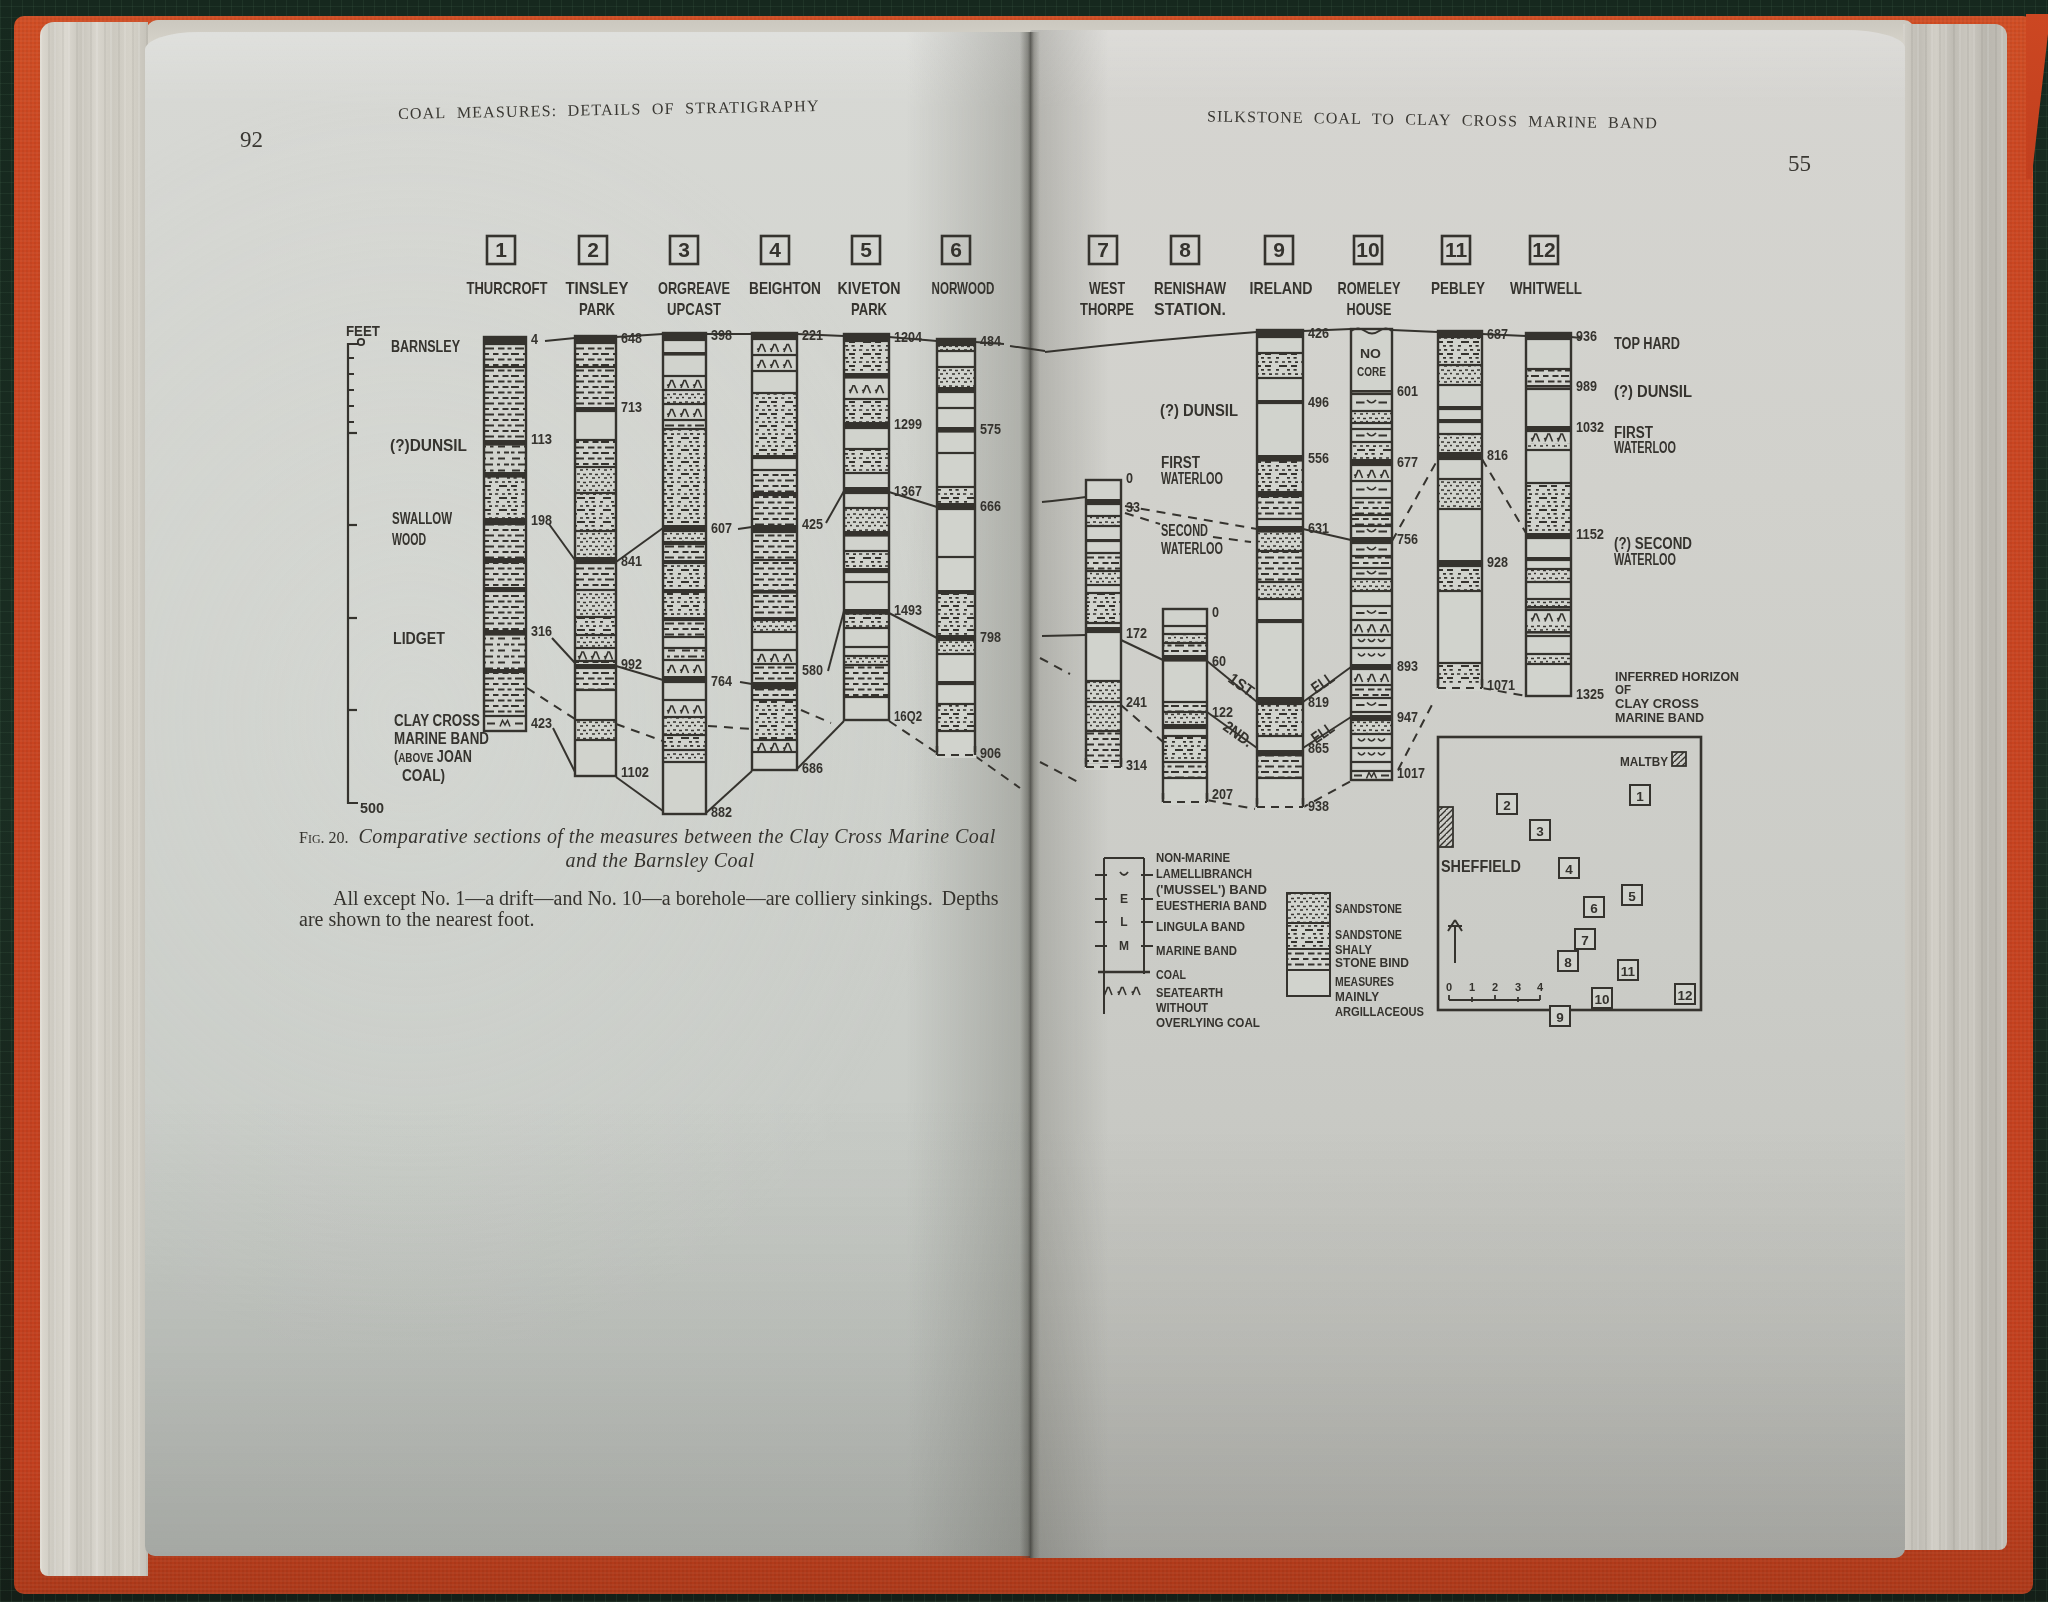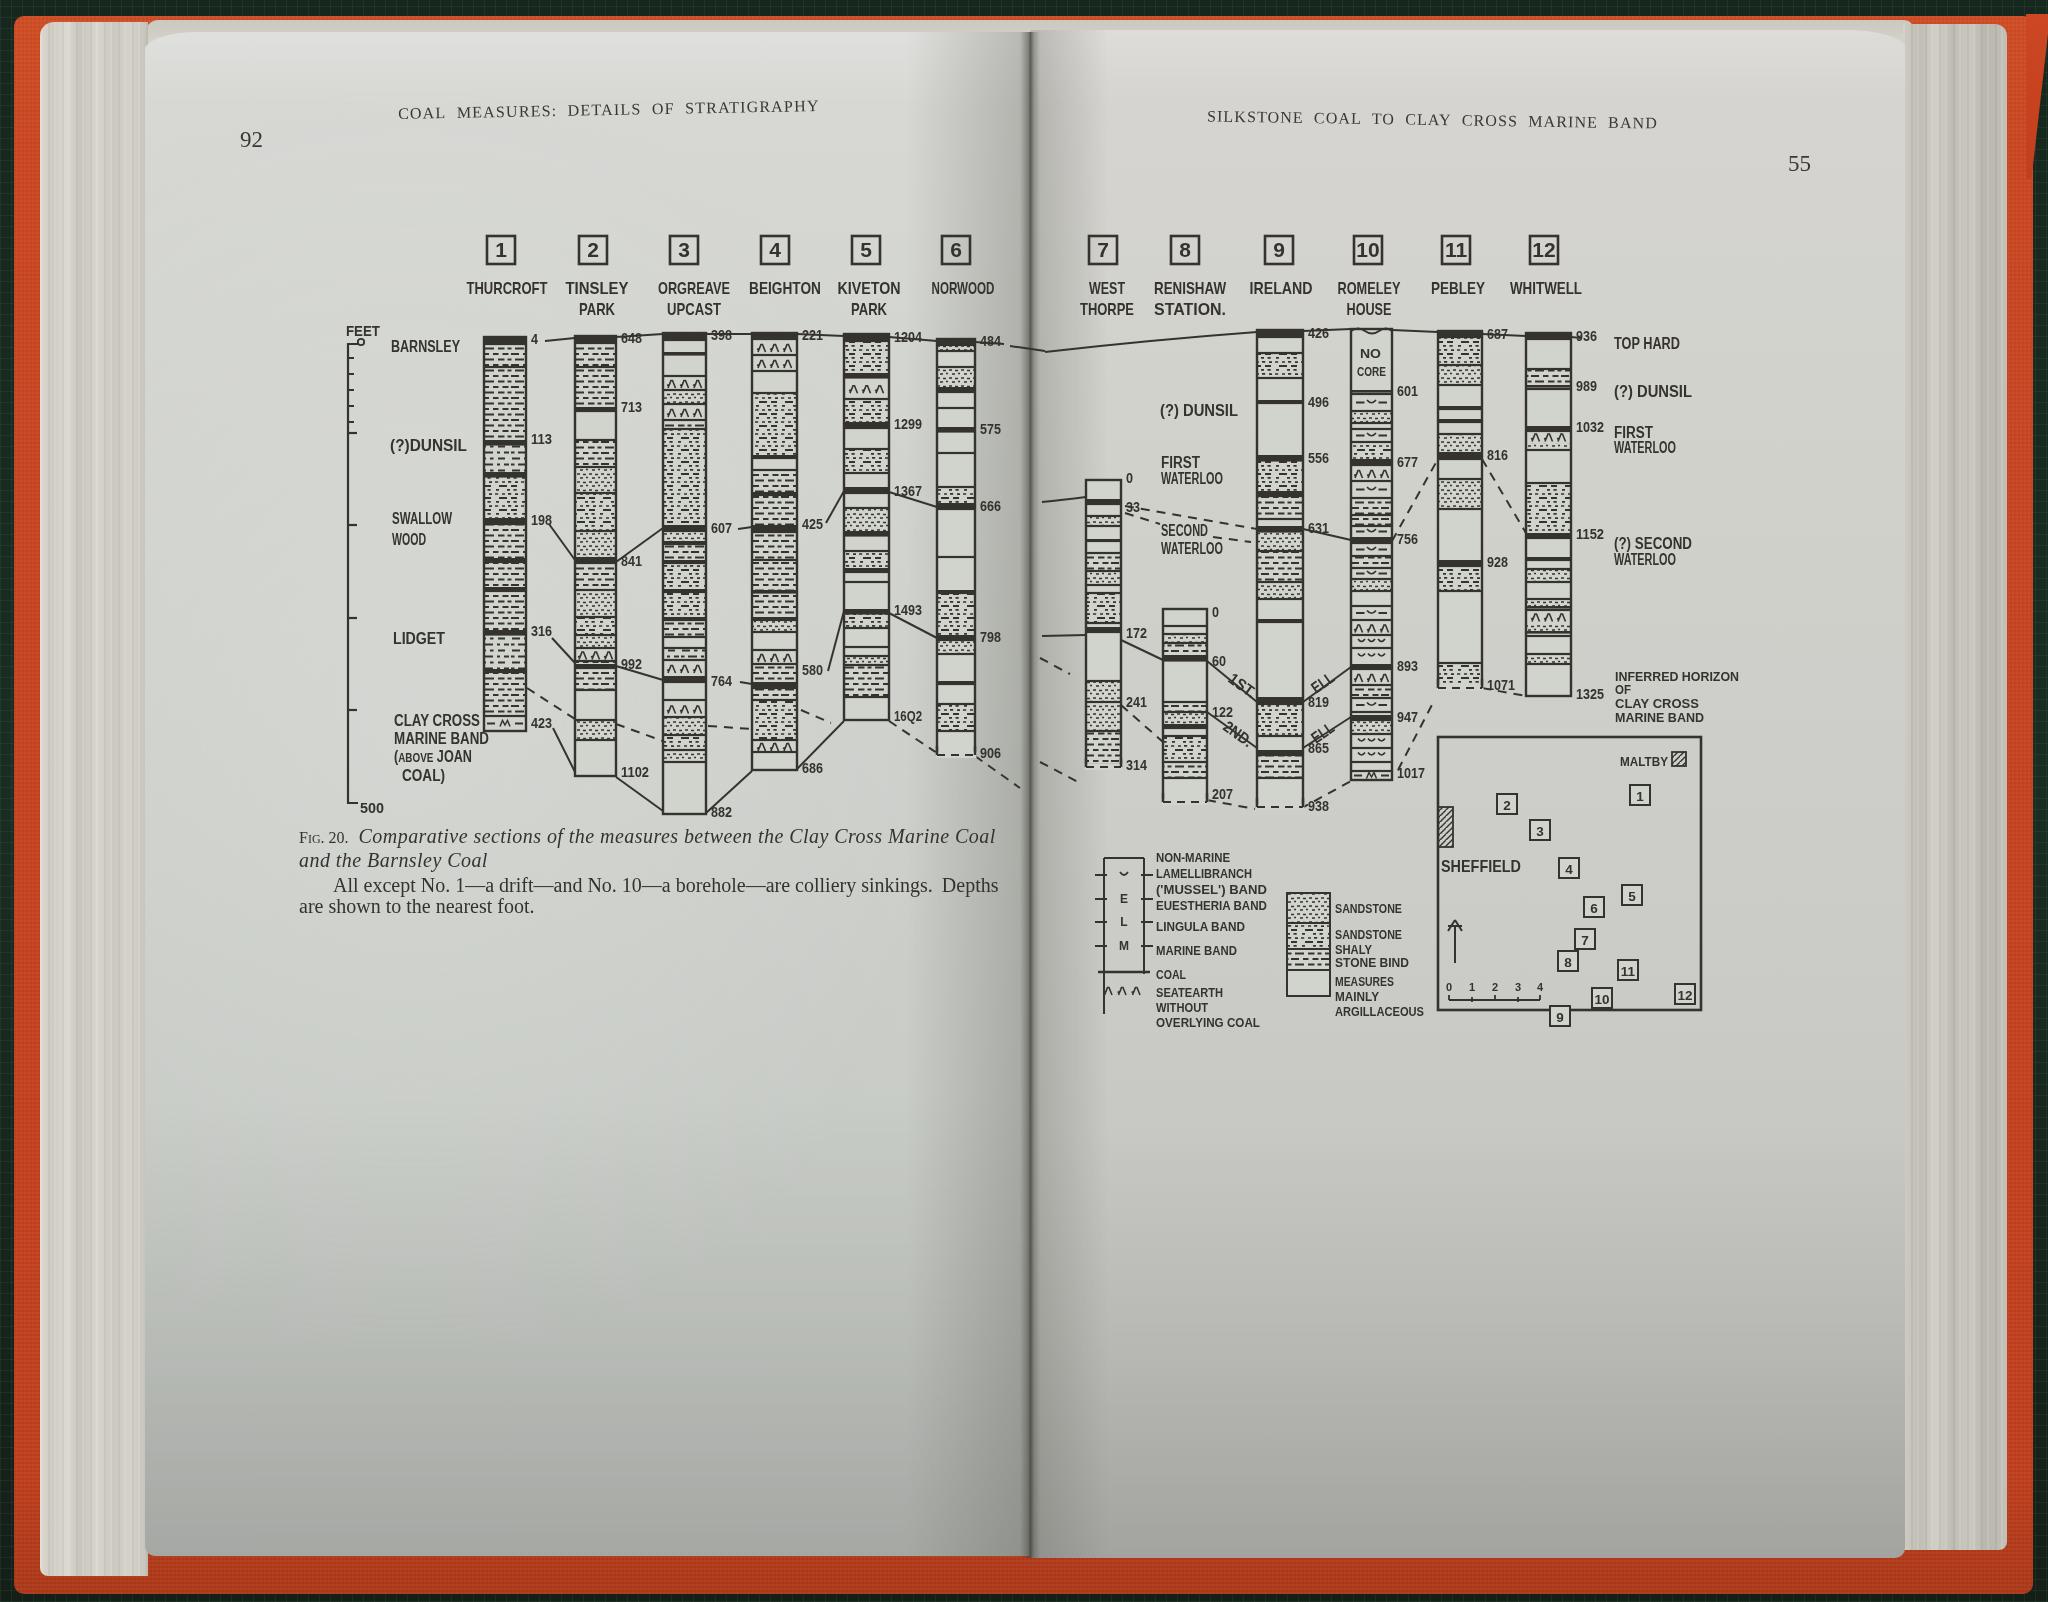--- a/index.html
+++ b/index.html
@@ -46,22 +46,22 @@
 <div class="pageR"></div>
 <div class="shadeL"></div>
 <div class="shadeR"></div>
 <div class="gutter"></div>
 <div class="htext" style="left:240px;top:127px;font-size:23px">92</div>
 <div class="htext" style="left:398px;top:101px;font-size:16px;letter-spacing:1.2px;transform:rotate(-1.1deg)">COAL&nbsp; MEASURES:&nbsp; DETAILS&nbsp; OF&nbsp; STRATIGRAPHY</div>
 <div class="htext" style="left:1207px;top:111px;font-size:16px;letter-spacing:1.1px;transform:rotate(0.9deg)">SILKSTONE&nbsp; COAL&nbsp; TO&nbsp; CLAY&nbsp; CROSS&nbsp; MARINE&nbsp; BAND</div>
 <div class="htext" style="left:1788px;top:151px;font-size:23px">55</div>
 <div class="htext" style="left:299px;top:826px;width:722px;font-size:20px;line-height:21px;color:#35332e">
 <span style="font-size:16px">F<span style="font-size:12px">IG</span>. 20.</span>&nbsp; <i style="letter-spacing:0.45px">Comparative sections of the measures between the Clay Cross Marine Coal</i>
-<div style="text-align:left"><i style="letter-spacing:0.45px">and the Barnsley Coal</i></div>
-<div style="text-indent:34px;margin-top:4px">All except No. 1—a drift—and No. 10—a borehole—are colliery sinkings.  Depths
+<div style="text-align:center"><i style="letter-spacing:0.45px">and the Barnsley Coal</i></div>
+<div style="text-indent:34px;margin-top:17px">All except No. 1—a drift—and No. 10—a borehole—are colliery sinkings.  Depths
 are shown to the nearest foot.</div>
 </div>
 <svg width="2048" height="1602" viewBox="0 0 2048 1602" xmlns="http://www.w3.org/2000/svg" style="position:absolute;left:0;top:0">
 <defs>
 <pattern id="pS" width="30" height="11" patternUnits="userSpaceOnUse">
   <path d="M1 2 h8 M13 2 h5.5 M22.5 2 h6 M5 7.5 h9 M18 7.5 h6.5 M0 7.5 h1.5 M27.5 7.5 h2.5" stroke="#35332e" stroke-width="2.2" fill="none"></path>
 </pattern>
 <pattern id="pSL" width="34" height="12" patternUnits="userSpaceOnUse">
   <path d="M2 2.5 h8 M14 2.5 h3.5 M22 2.5 h7 M8 8.5 h9 M21 8.5 h3 M1 8.5 h3.5 M28 8.5 h5" stroke="#35332e" stroke-width="2" fill="none"></path>
 </pattern>

